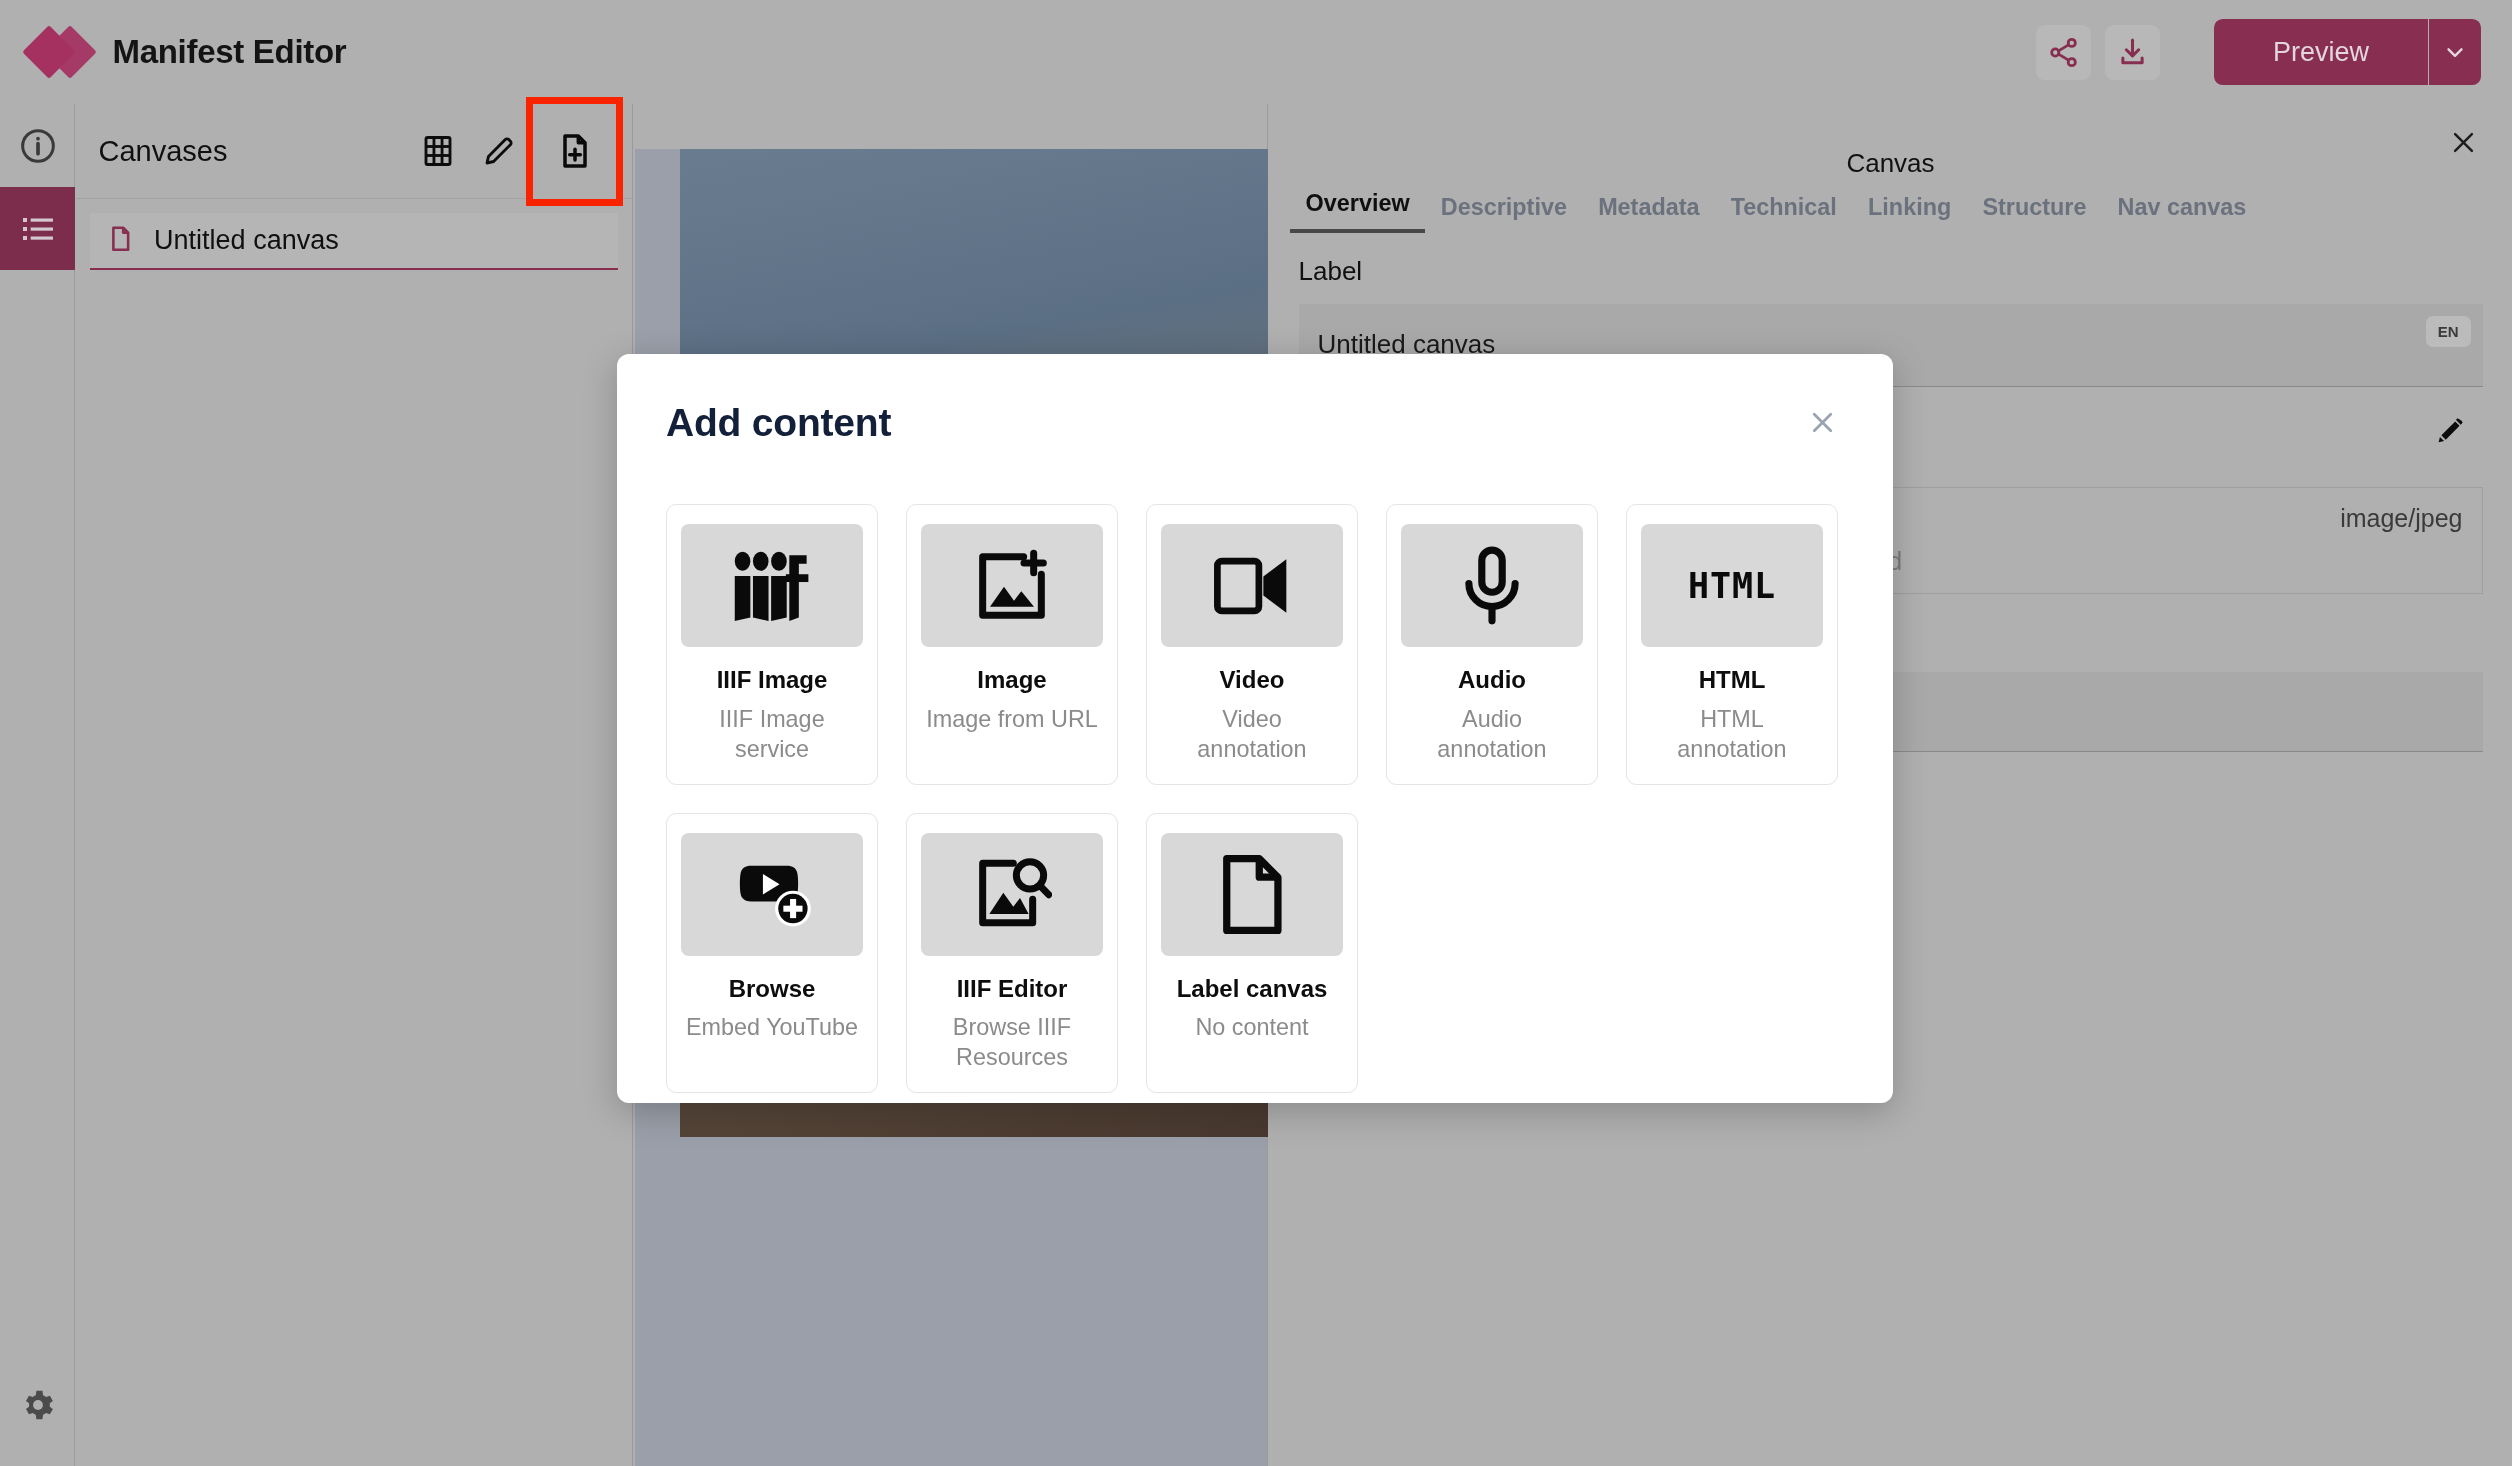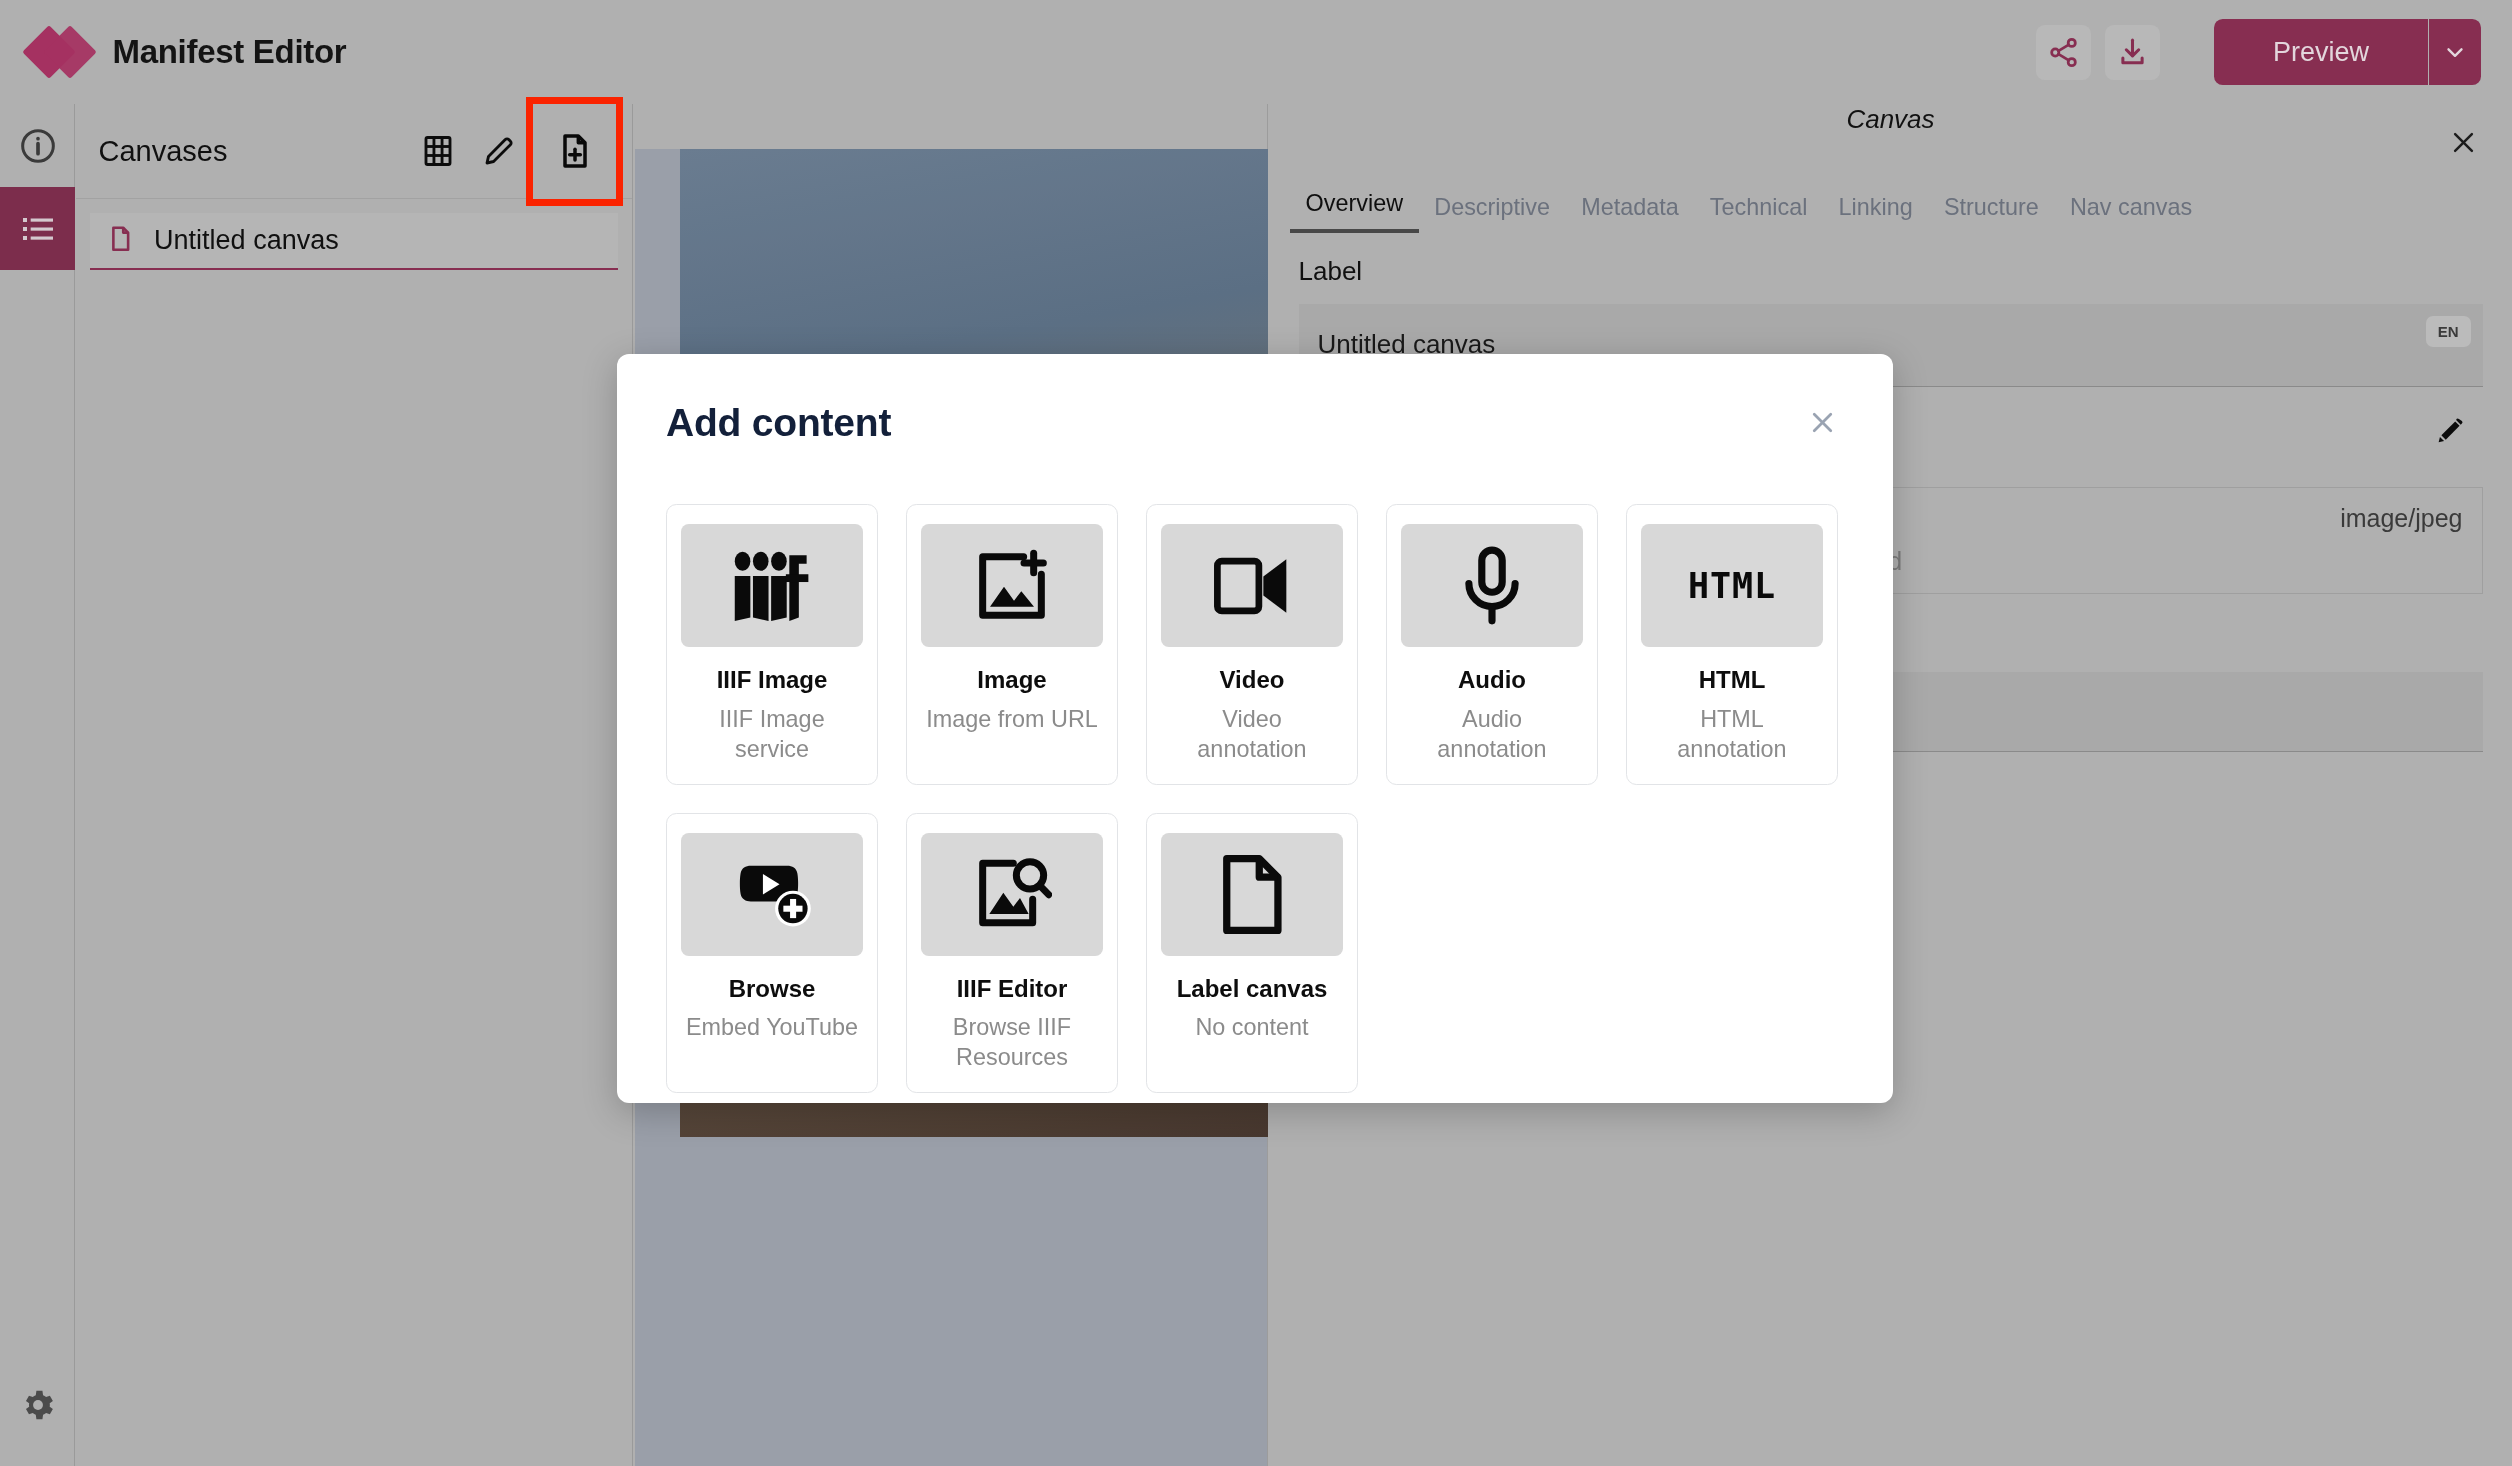--- a/index.html
+++ b/index.html
@@ -137,33 +137,32 @@
       radial-gradient(ellipse 130px 165px at 50% 78%, #5d4030 0%, rgba(93,64,48,0) 74%);
   }
 
   
   .props {
     position: absolute; left: 1269px; top: 104px;
     width: 1243px; height: 1363px;
     background: #b4b4b4;
   }
   .props-head {
-    height: 75px; display: flex; align-items: flex-start; justify-content: center;
+    height: 75px; display: flex; align-items: flex-end; justify-content: center;
     position: relative;
-    font-style: italic;
   }
   .props-title { font-size: 26px; color: #121212; }
   .props-close {
     position: absolute; right: 29.5px; top: 19px;
     width: 38px; height: 38px; cursor: pointer;
     display: flex; align-items: center; justify-content: center;
   }
   .props-tabs {
     display: flex; align-items: flex-end; gap: 0;
-    padding: 0 21px; height: 54px;
+    padding: 0 21px; height: 54px; font-weight: bold;
   }
   .props-tab {
     font-size: 23.4px; color: #6e7480; padding: 0 15.6px 12px 15.6px;
     cursor: pointer; white-space: nowrap;
   }
   .props-tab.active {
     color: #101010; border-bottom: 4.3px solid #4a4a4a;
   }
   .props-body { padding: 22.5px 29.5px 0 29.5px; }
   .field-label { font-size: 26px; color: #111; margin-bottom: 17.3px; }

